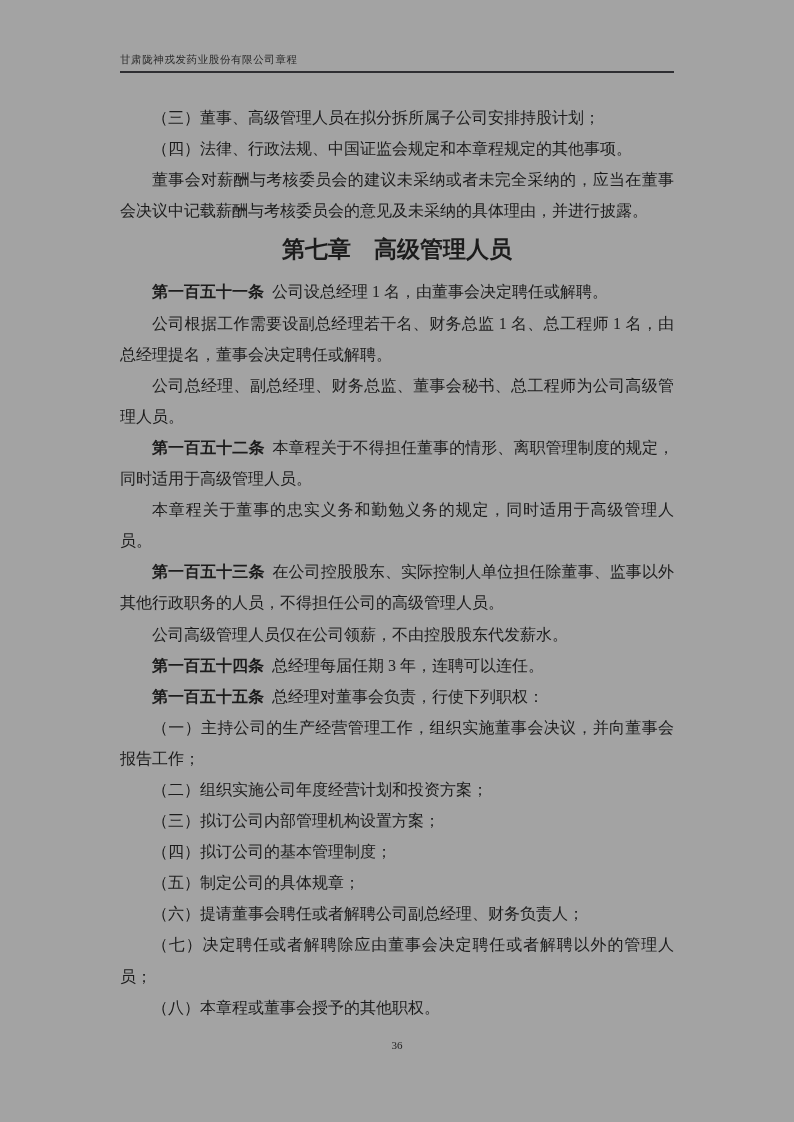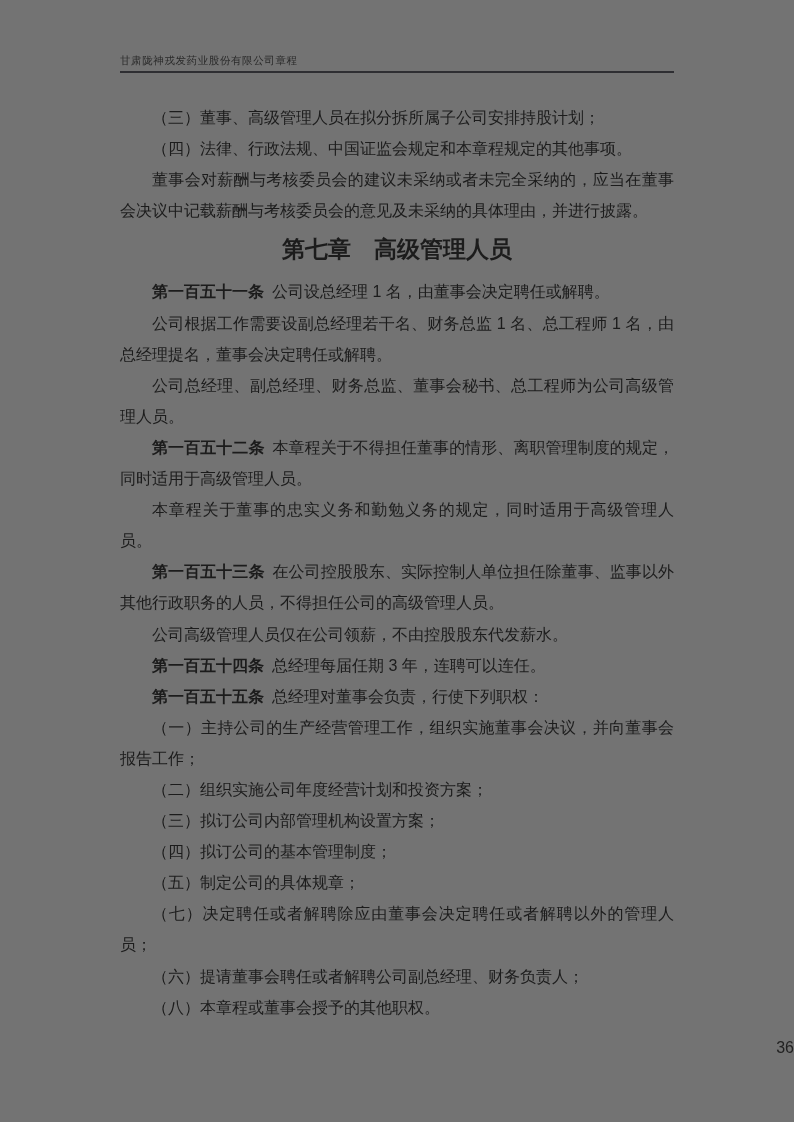--- a/index.html
+++ b/index.html
@@ -1,22 +1,22 @@
 <!DOCTYPE html>
 <html><head>
 <meta charset="utf-8">
 <style>
   html, body { margin: 0; padding: 0; background: #e8e8e8; }
   .page {
     position: relative;
     width: 794px;
     height: 1122px;
     margin: 0 auto;
-    background: #737373;
-    font-family: Liberation Sans, sans-serif;
+    background: #a3a3a3;
+    font-family: Liberation Serif, serif;
     color: #1c1c1c;
     overflow: hidden;
   }
   .page-header {
     position: absolute;
     left: 120px;
     top: 0;
     width: 554px;
   }
   .header-title {
@@ -52,22 +52,22 @@
     line-height: 31.1px;
     font-weight: bold;
     text-align: center;
     text-indent: 0;
   }
   .page-footer {
     position: absolute;
     left: 0;
     top: 1039px;
     width: 794px;
-    text-align: right;
-    font-size: 16px;
+    text-align: center;
+    font-size: 11px;
     color: #222222;
   }
 </style>
 </head>
 <body>
 
 <div class="page">
 
   <header class="page-header">
     <div class="header-title">甘肃陇神戎发药业股份有限公司章程</div>
@@ -92,22 +92,22 @@
 
     <p class="para"><b class="article-lead">第一百五十四条</b><span>总经理每届任期 3 年，连聘可以连任。</span></p>
 
     <p class="para"><b class="article-lead">第一百五十五条</b><span>总经理对董事会负责，行使下列职权：</span></p>
 
     <p class="para">（一）主持公司的生产经营管理工作，组织实施董事会决议，并向董事会报告工作；</p>
     <p class="para">（二）组织实施公司年度经营计划和投资方案；</p>
     <p class="para">（三）拟订公司内部管理机构设置方案；</p>
     <p class="para">（四）拟订公司的基本管理制度；</p>
     <p class="para">（五）制定公司的具体规章；</p>
+    <p class="para">（六）提请董事会聘任或者解聘公司副总经理、财务负责人；</p>
     <p class="para">（七）决定聘任或者解聘除应由董事会决定聘任或者解聘以外的管理人员；</p>
-    <p class="para">（六）提请董事会聘任或者解聘公司副总经理、财务负责人；</p>
     <p class="para">（八）本章程或董事会授予的其他职权。</p>
   </main>
 
   <footer class="page-footer">
     <span>36</span>
   </footer>
 
 </div>
 
 </body></html>

